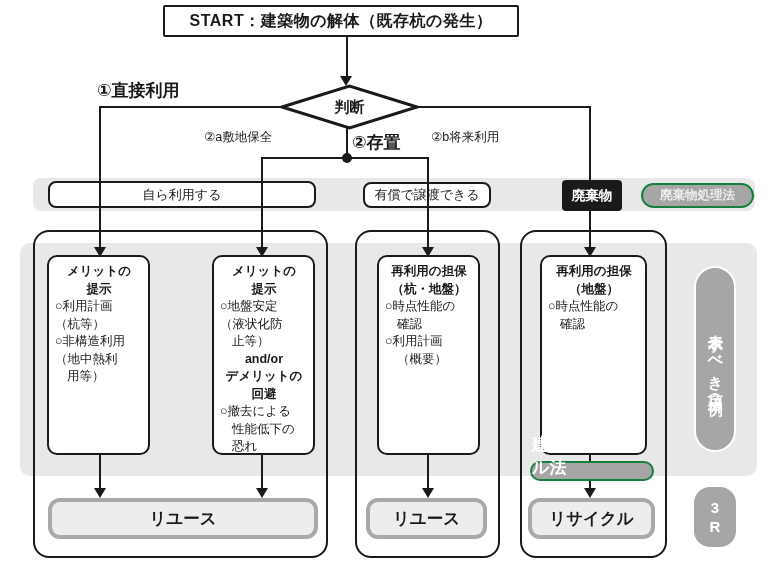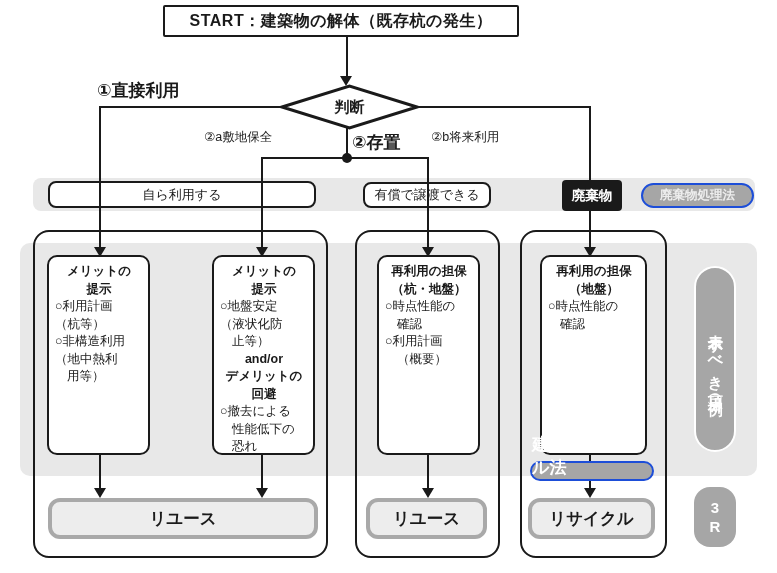--- a/index.html
+++ b/index.html
@@ -40,21 +40,21 @@
   .wbox{
     border:2px solid #1a1a1a;border-radius:8px;background:#fff;
     display:flex;align-items:center;justify-content:center;font-size:13px;
   }
   .blackbox{
     left:562px;top:180px;width:60px;height:31px;background:#1a1a1a;color:#fff;
     border-radius:4px;display:flex;align-items:center;justify-content:center;
     font-size:13.5px;font-weight:bold;
   }
   .pill{
-    background:#a6a6a6;border:2px solid #1d4ed8;color:#ededed;
+    background:#a6a6a6;border:2px solid #15803d;color:#ededed;
     display:flex;align-items:center;justify-content:center;font-weight:bold;
   }
   
   .container{border:2px solid #1a1a1a;border-radius:16px;background:transparent;}
   .panel{
     border:2px solid #1a1a1a;border-radius:10px;background:#fff;
     font-size:12.5px;line-height:17.5px;padding:6px 5px 0 6px;
   }
   .panel .tc{text-align:center;font-weight:bold;}
   .panel .ind{padding-left:.95em;}

